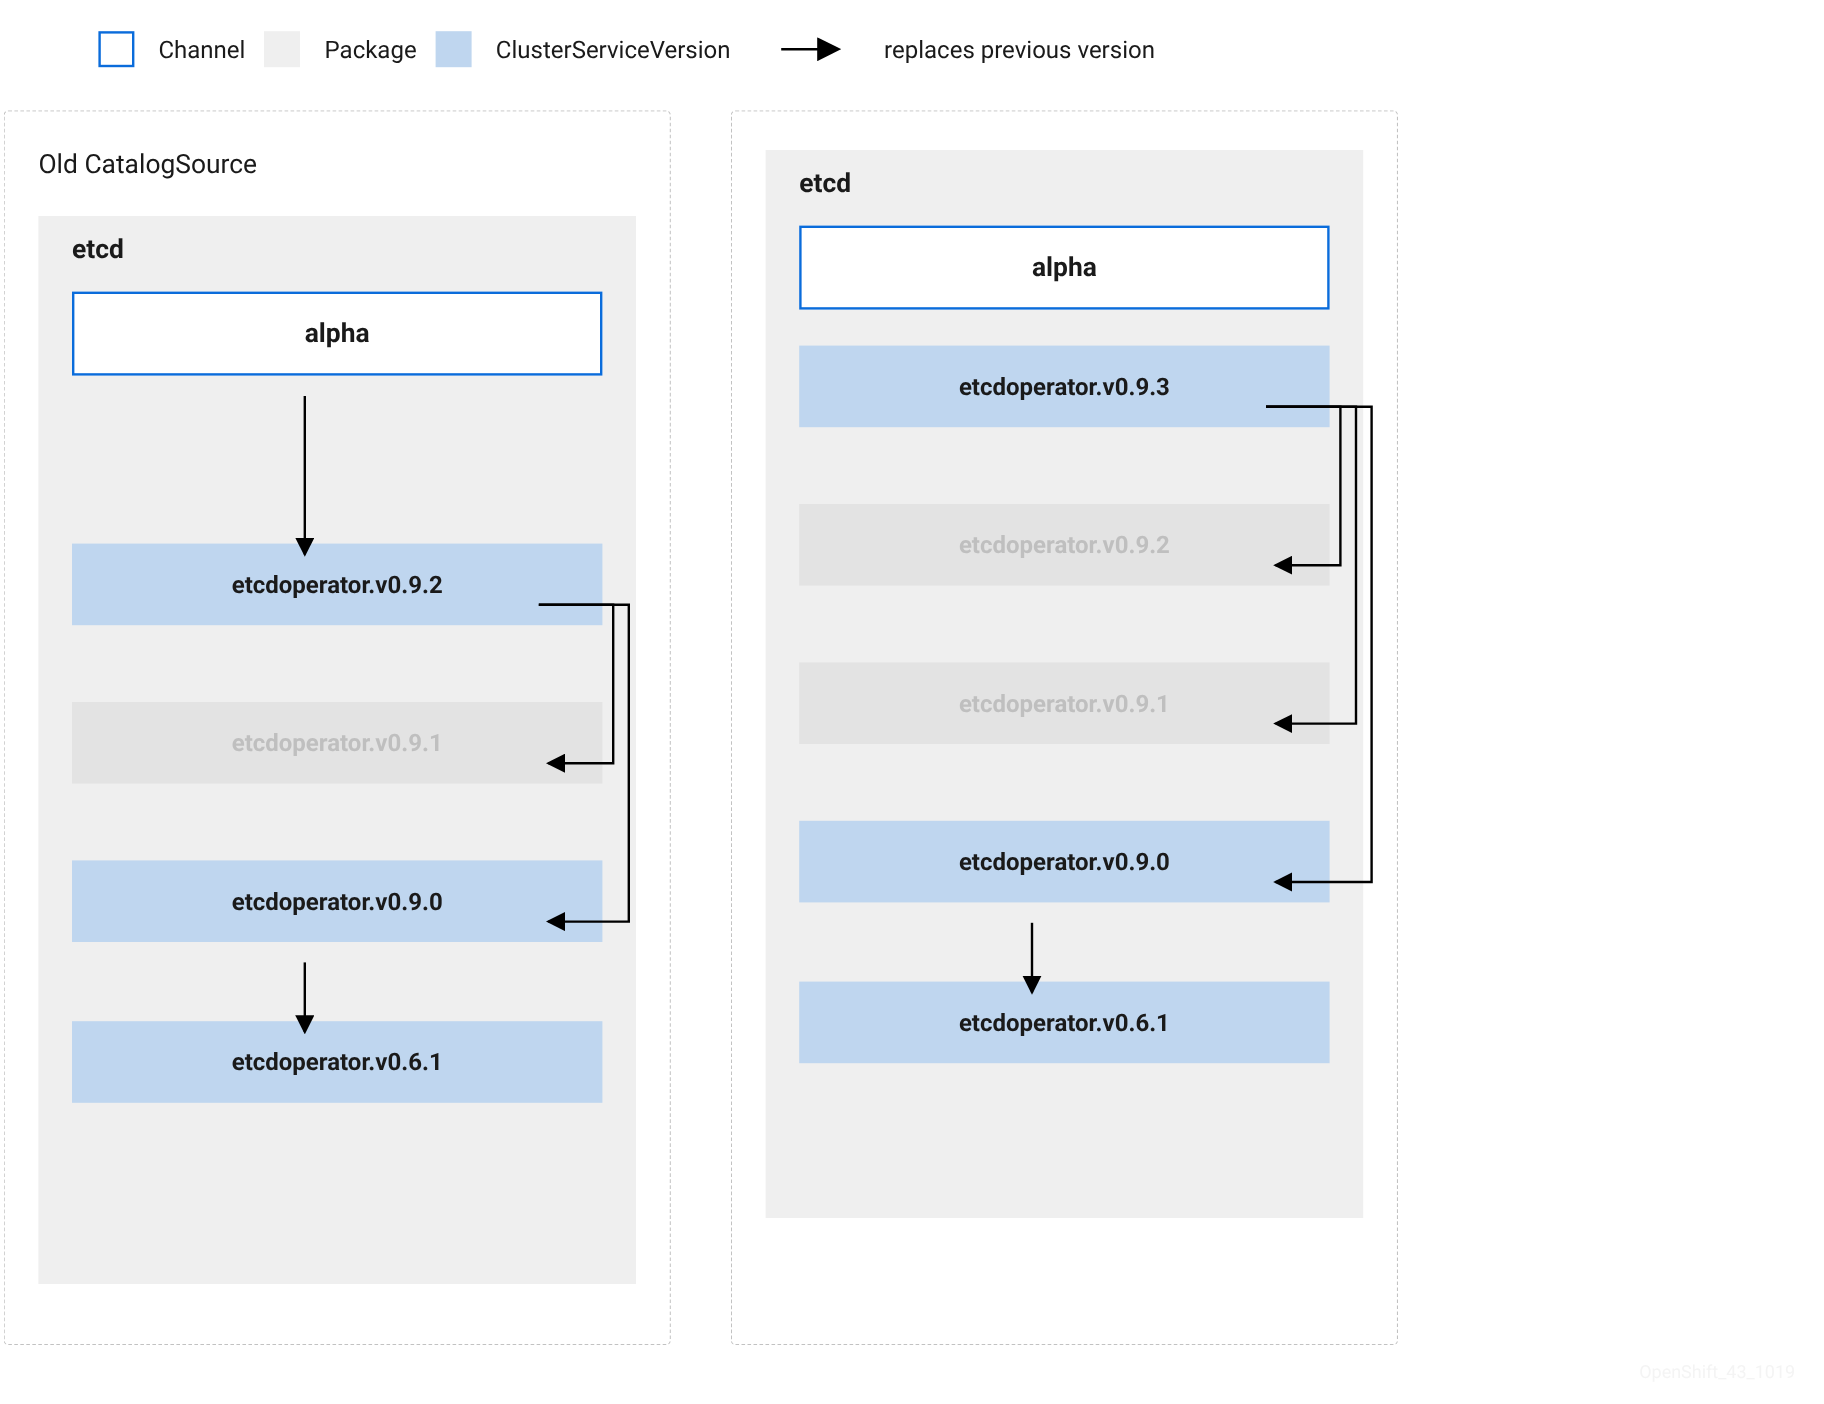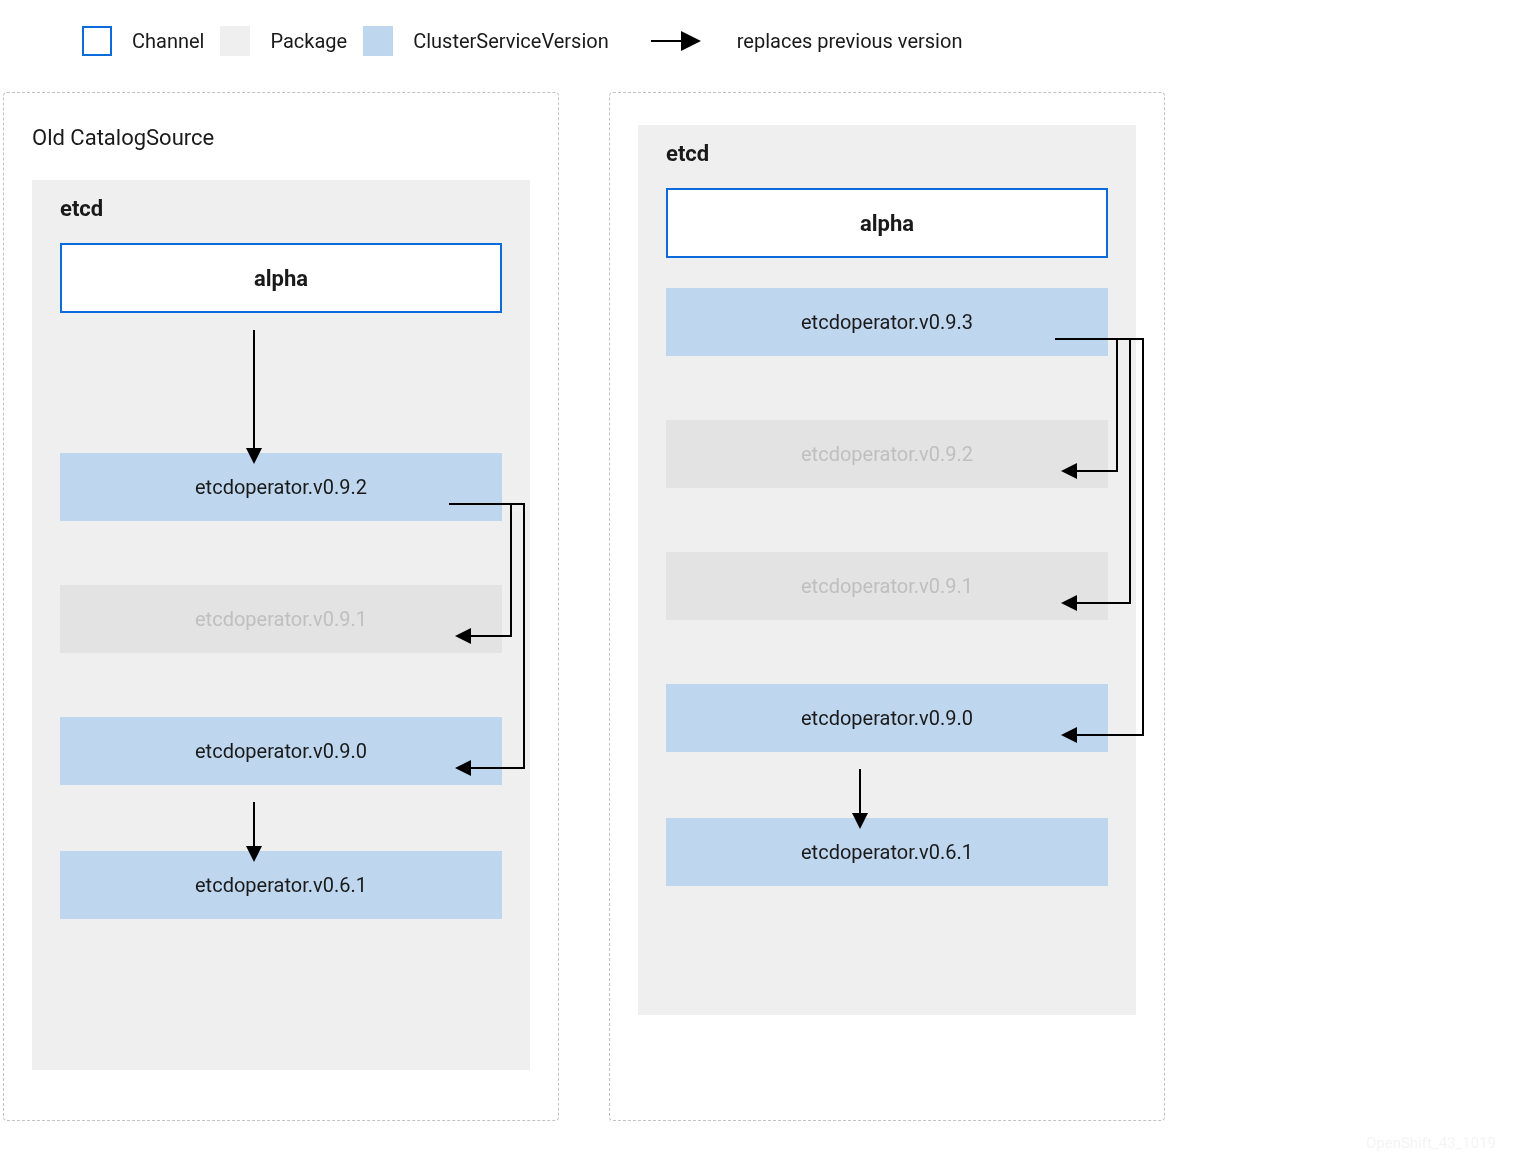--- a/index.html
+++ b/index.html
@@ -90,20 +90,21 @@
     color: #1a1a1a;
     margin-bottom: 0;
   }
   .version-box {
     height: 68px;
     display: flex;
     align-items: center;
     justify-content: center;
     font-size: 20px;
     color: #1a1a1a;
+    font-weight: bold;
   }
   .csv-box {
     background: #bfd6ef;
   }
   .faded-box {
     background: #e3e3e3;
     color: #bfbfbf;
   }
   .arrow-svg {
     position: absolute;

